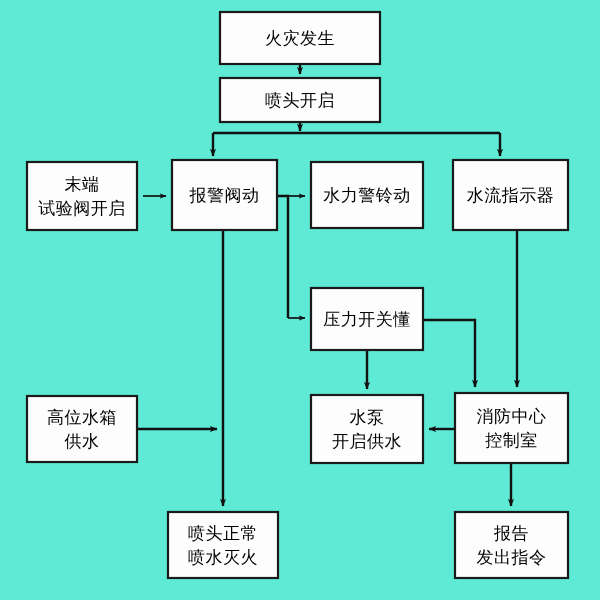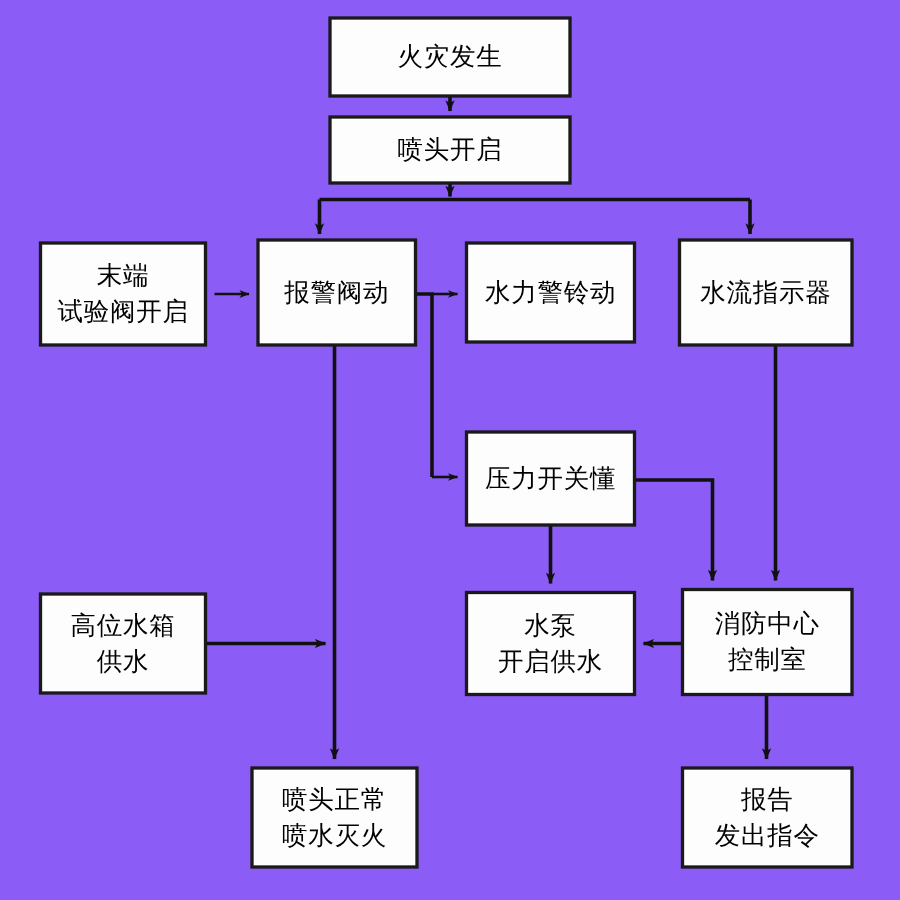--- a/index.html
+++ b/index.html
@@ -10,21 +10,21 @@
   body {
     width: 600px;
     height: 600px;
     overflow: hidden;
     font-family: "DejaVu Sans", "Liberation Sans", sans-serif;
   }
   #flowchart-root {
     position: relative;
     width: 600px;
     height: 600px;
-    background: #8b5cf6;
+    background: #5eead4;
   }
   svg#flow-svg {
     position: absolute;
     top: 0;
     left: 0;
     width: 600px;
     height: 600px;
   }
   .node-box {
     fill: #fdfdfd;

